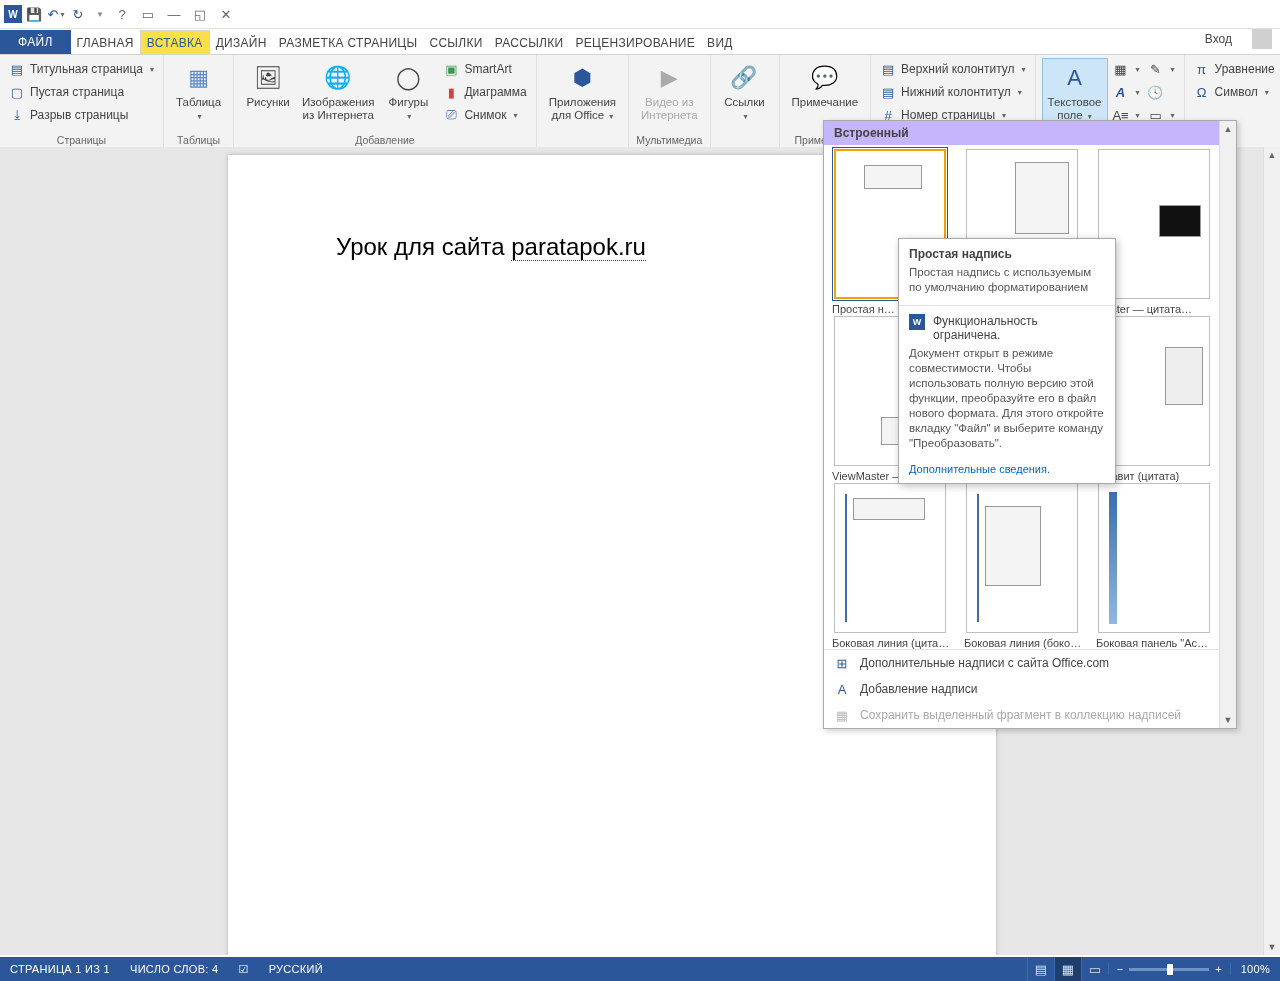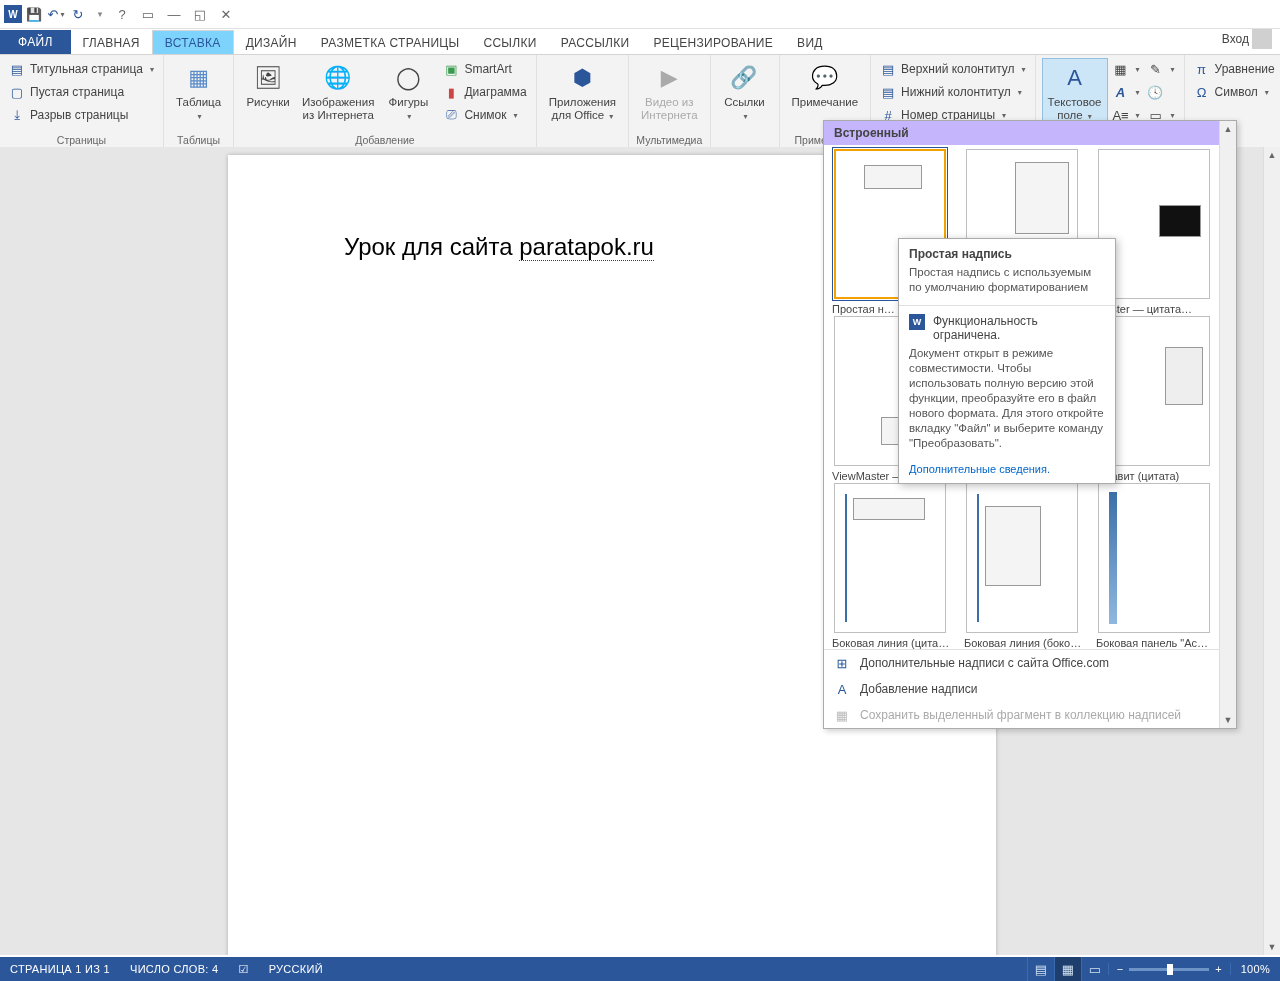--- a/index.html
+++ b/index.html
@@ -3,41 +3,41 @@
 <meta charset="utf-8">
 <style>
 html,body{margin:0;padding:0;font-family:"Segoe UI",Arial,sans-serif;font-size:12px;color:#444;background:#fff;overflow:hidden;width:1280px;height:981px}
 .titlebar{height:28px;background:#fff;display:flex;align-items:center;border-bottom:1px solid #e1e1e1}
 .qat{display:flex;align-items:center;gap:2px;padding-left:4px}
 .qat .ic,.titlebar .ic{width:20px;height:20px;display:flex;align-items:center;justify-content:center;color:#2b579a;font-size:13px}
 .title-text{flex:1;text-align:center;color:#666;font-size:12px}
 .win-btns{display:flex;gap:2px;padding-right:4px}
 .win-btns .ic{width:24px;color:#666}
 .tabs{height:25px;background:#fff;display:flex;align-items:flex-end;border-bottom:1px solid #d4d4d4}
-.tab{padding:5px 12px 4px;font-size:12px;color:#444;text-transform:uppercase;cursor:pointer;letter-spacing:.3px}
+.tab{padding:5px 6px 4px;font-size:12px;color:#444;text-transform:uppercase;cursor:pointer;letter-spacing:.3px}
 .tab.file{background:#2b579a;color:#fff;padding:5px 18px}
-.tab.active{background:#7dd3fc;border:1px solid #d4d4d4;border-bottom:none;color:#2b579a}
-.signin{margin-left:auto;padding:5px 8px;color:#444;font-size:12px;display:flex;align-items:center;gap:3px}
+.tab.active{background:#fde047;border:1px solid #d4d4d4;border-bottom:none;color:#2b579a}
+.signin{margin-left:auto;padding:5px 8px;color:#444;font-size:12px;display:flex;align-items:center;gap:20px}
 .avatar{width:20px;height:20px;background:#d0d0d0}
 .ribbon{height:94px;background:#f3f3f3;border-bottom:1px solid #d4d4d4;display:flex;position:relative}
 .group{border-right:1px solid #e0e0e0;padding:3px 6px 0;display:flex;flex-direction:column;height:100%;box-sizing:border-box}
 .group-body{flex:1;display:flex;align-items:flex-start}
 .group-label{font-size:10.5px;color:#666;text-align:center;padding:2px 0 3px}
 .vstack{display:flex;flex-direction:column;gap:1px}
 .item-sm{display:flex;align-items:center;gap:5px;padding:1px 3px;font-size:12px;white-space:nowrap;cursor:pointer;height:20px}
 .item-sm .glyph{width:16px;height:16px;display:inline-flex;align-items:center;justify-content:center;font-size:13px}
 .big-btn{display:flex;flex-direction:column;align-items:center;justify-content:flex-start;padding:2px 6px 0;cursor:pointer;min-width:44px}
 .big-btn .bicon{width:32px;height:32px;margin:2px 0 2px;display:flex;align-items:center;justify-content:center;font-size:22px}
 .big-btn .blabel{font-size:11.5px;text-align:center;line-height:13px}
 .big-btn.disabled{color:#aaa}
 .big-btn.active{background:#cde6f7;border:1px solid #92c0e0;box-sizing:border-box;padding:1px 5px 0}
 .dd{font-size:8px;color:#666;margin-left:2px}
 .page-area{position:absolute;top:147px;left:0;right:16px;bottom:26px;background:#e6e6e6;overflow:hidden}
 .page{position:absolute;left:228px;top:8px;width:768px;height:1000px;background:#fff;box-shadow:0 0 4px rgba(0,0,0,.25)}
-.page-text{position:absolute;left:116px;top:78px;font-family:Arial;font-size:24px;color:#000}
+.page-text{position:absolute;left:108px;top:78px;font-family:Arial;font-size:24px;color:#000}
 .page-text .u{border-bottom:1px dotted #c00}
 .gallery{position:absolute;top:120px;left:823px;width:412px;background:#fff;border:1px solid #ababab;box-shadow:2px 2px 6px rgba(0,0,0,.2);z-index:50}
 .gal-hdr{padding:5px 10px;font-size:12px;font-weight:bold;color:#444;background:#c4b5fd}
 .gal-grid{display:flex;flex-wrap:wrap;padding:4px 6px 0;gap:1px 12px;max-height:530px;overflow:hidden;position:relative}
 .gal-item{width:120px}
 .thumb{width:112px;height:150px;background:#fff;border:1px solid #bfbfbf;margin:0 auto 4px;position:relative;box-sizing:border-box}
 .thumb.sel{border:2px solid #f2a100;outline:1px solid #2b579a;outline-offset:1px}
 .gal-cap{font-size:11px;color:#444;text-align:left;white-space:nowrap;overflow:hidden;text-overflow:ellipsis;padding-left:2px}
 .gal-footer{border-top:1px solid #e0e0e0}
 .gf-row{display:flex;align-items:center;gap:10px;padding:5px 10px;font-size:12px;color:#444;cursor:pointer}

